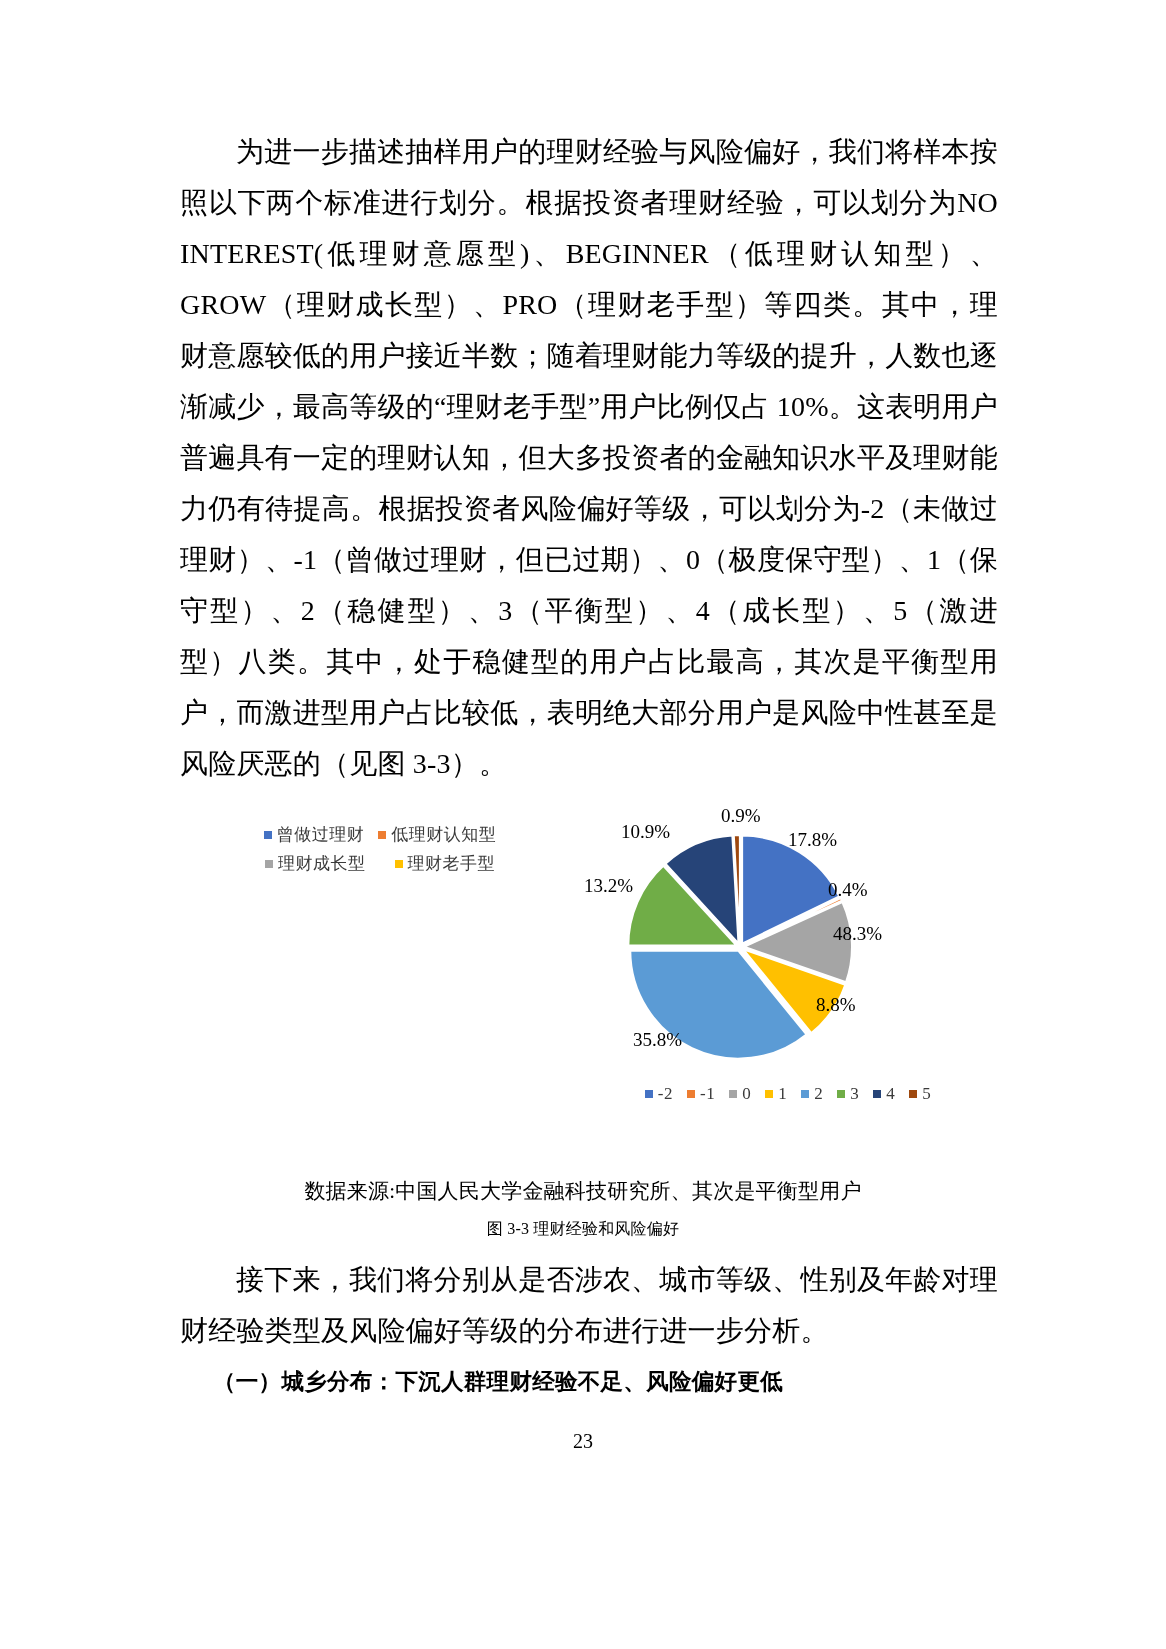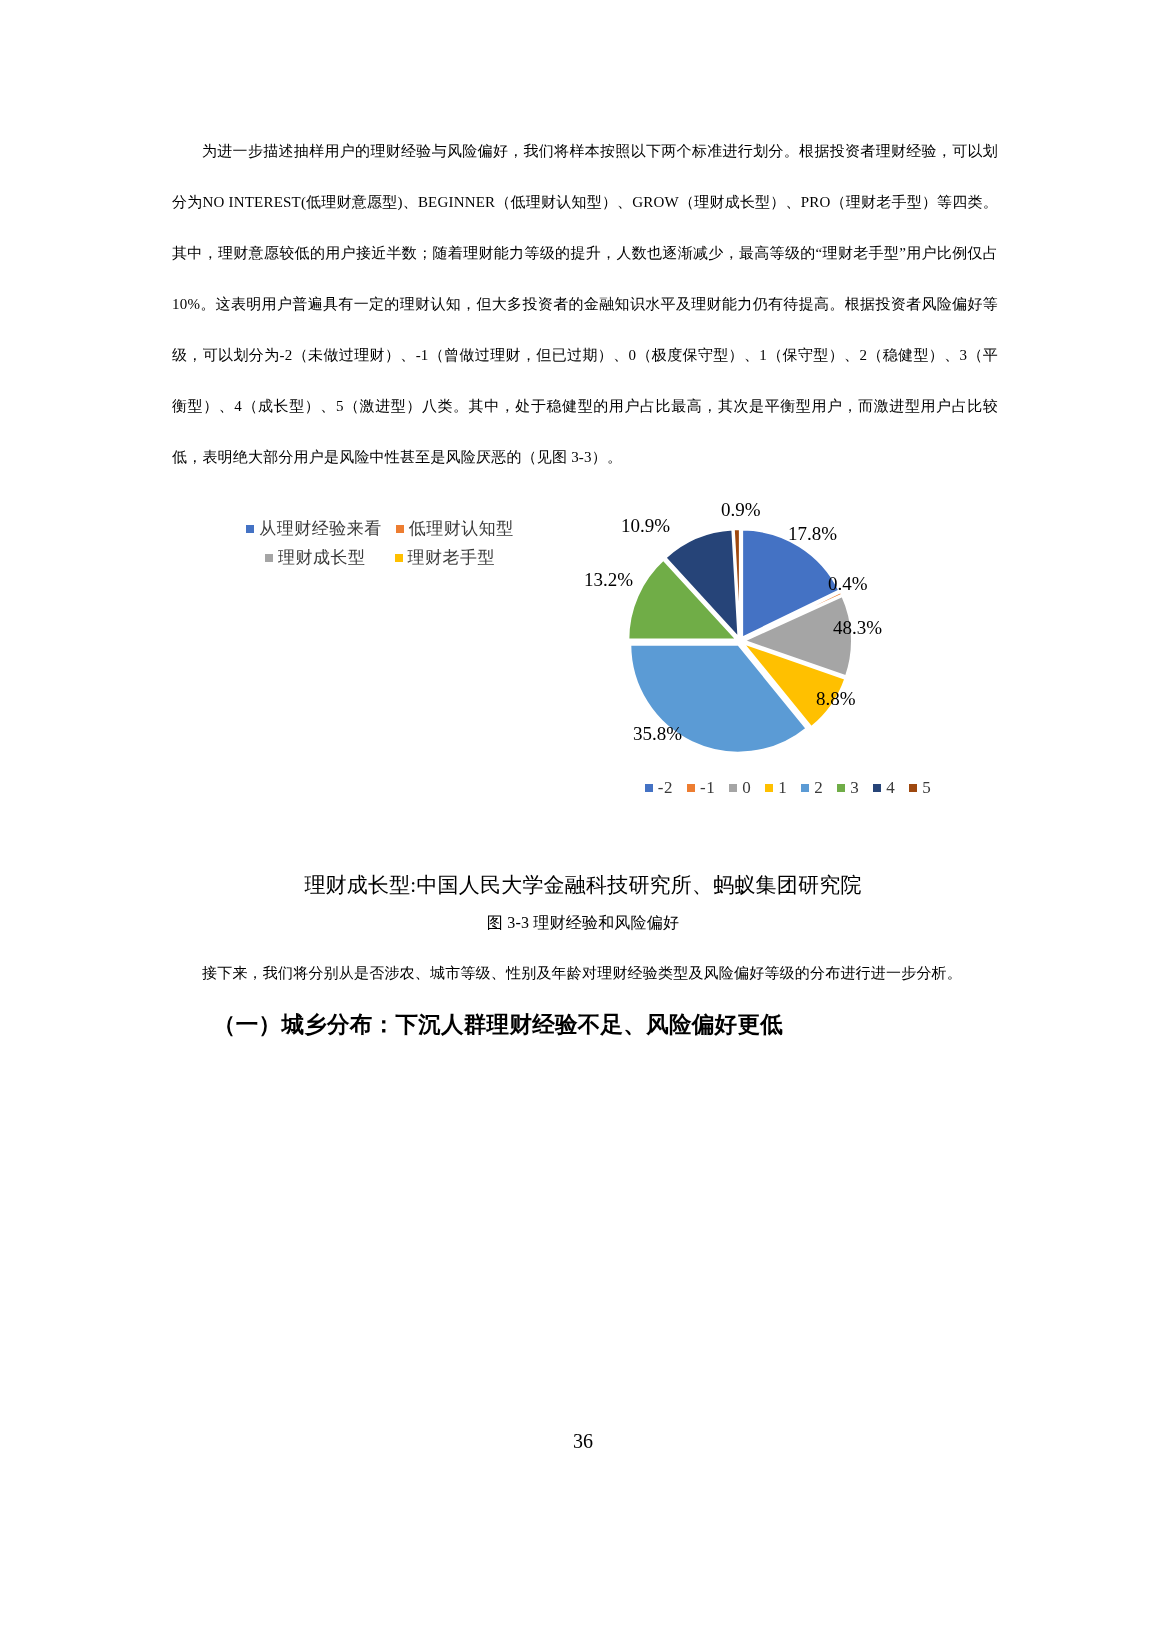--- a/index.html
+++ b/index.html
@@ -17,22 +17,22 @@
     font-family: "Liberation Serif", "DejaVu Serif", serif;
     color: #000000;
   }
   .content {
     position: absolute;
     left: 168px;
     top: 126px;
     width: 830px;
   }
   p.body-text {
-    margin: 0 0 0 4px;
-    font-size: 15px;
+    margin: 0 0 0 12px;
+    font-size: 28px;
     line-height: 51px;
     text-align: justify;
     text-justify: inter-ideograph;
     text-indent: 2em;
     letter-spacing: 0.2px;
   }
   .heading {
     font-size: 22.5px;
     font-weight: bold;
     line-height: 51px;
@@ -131,21 +131,21 @@
   <div class="content">
 
     <p class="body-text">为进一步描述抽样用户的理财经验与风险偏好，我们将样本按照以下两个标准进行划分。根据投资者理财经验，可以划分为NO INTEREST(低理财意愿型)、BEGINNER（低理财认知型）、GROW（理财成长型）、PRO（理财老手型）等四类。其中，理财意愿较低的用户接近半数；随着理财能力等级的提升，人数也逐渐减少，最高等级的“理财老手型”用户比例仅占 10%。这表明用户普遍具有一定的理财认知，但大多投资者的金融知识水平及理财能力仍有待提高。根据投资者风险偏好等级，可以划分为-2（未做过理财）、-1（曾做过理财，但已过期）、0（极度保守型）、1（保守型）、2（稳健型）、3（平衡型）、4（成长型）、5（激进型）八类。其中，处于稳健型的用户占比最高，其次是平衡型用户，而激进型用户占比较低，表明绝大部分用户是风险中性甚至是风险厌恶的（见图 3-3）。</p>
 
     <div class="figure-block">
 
       <div class="chart chart-left">
         <div class="legend legend-left" style="position:relative; margin-top:16px;">
           <span class="legend-row">
             <span class="legend-item">
-              <span class="swatch" style="background:#4472c4"></span><span class="lbl">从理财经验来看</span>
+              <span class="swatch" style="background:#4472c4"></span><span class="lbl">曾做过理财</span>
             </span>
             <span class="legend-item">
               <span class="swatch" style="background:#ed7d31"></span><span class="lbl">低理财认知型</span>
             </span>
           </span>
           <span class="legend-row" style="margin-top:6px;">
             <span class="legend-item">
               <span class="swatch" style="background:#a5a5a5"></span><span class="lbl">理财成长型</span>
             </span>
             <span class="legend-item" style="margin-left:22px;">
@@ -179,25 +179,25 @@
           <span class="pie-label" style="left:45px; top:222px;">35.8%</span>
         </div>
         <div class="legend" style="position:relative; margin-top:6px;">
           <span class="legend-row" id="legend-right-row"><span class="legend-item legend-num"><span class="swatch" style="background: rgb(68, 114, 196);"></span><span class="lbl">-2</span></span><span class="legend-item legend-num"><span class="swatch" style="background: rgb(237, 125, 49);"></span><span class="lbl">-1</span></span><span class="legend-item legend-num"><span class="swatch" style="background: rgb(165, 165, 165);"></span><span class="lbl">0</span></span><span class="legend-item legend-num"><span class="swatch" style="background: rgb(255, 192, 0);"></span><span class="lbl">1</span></span><span class="legend-item legend-num"><span class="swatch" style="background: rgb(91, 155, 213);"></span><span class="lbl">2</span></span><span class="legend-item legend-num"><span class="swatch" style="background: rgb(112, 173, 71);"></span><span class="lbl">3</span></span><span class="legend-item legend-num"><span class="swatch" style="background: rgb(38, 68, 120);"></span><span class="lbl">4</span></span><span class="legend-item legend-num"><span class="swatch" style="background: rgb(158, 72, 14);"></span><span class="lbl">5</span></span></span>
         </div>
       </div>
 
     </div>
 
     <div class="spacer-sm"></div>
-    <p class="source-line">理财成长型:中国人民大学金融科技研究所、蚂蚁集团研究院</p>
+    <p class="source-line">数据来源:中国人民大学金融科技研究所、其次是平衡型用户</p>
     <p class="fig-caption">图 3-3   理财经验和风险偏好</p>
 
     <p class="body-text">接下来，我们将分别从是否涉农、城市等级、性别及年龄对理财经验类型及风险偏好等级的分布进行进一步分析。</p>
 
     <p class="heading">（一）城乡分布：下沉人群理财经验不足、风险偏好更低</p>
 
 
   </div>
 
-  <div class="page-number">36</div>
+  <div class="page-number">23</div>
 
 </div>
 
 </body></html>

